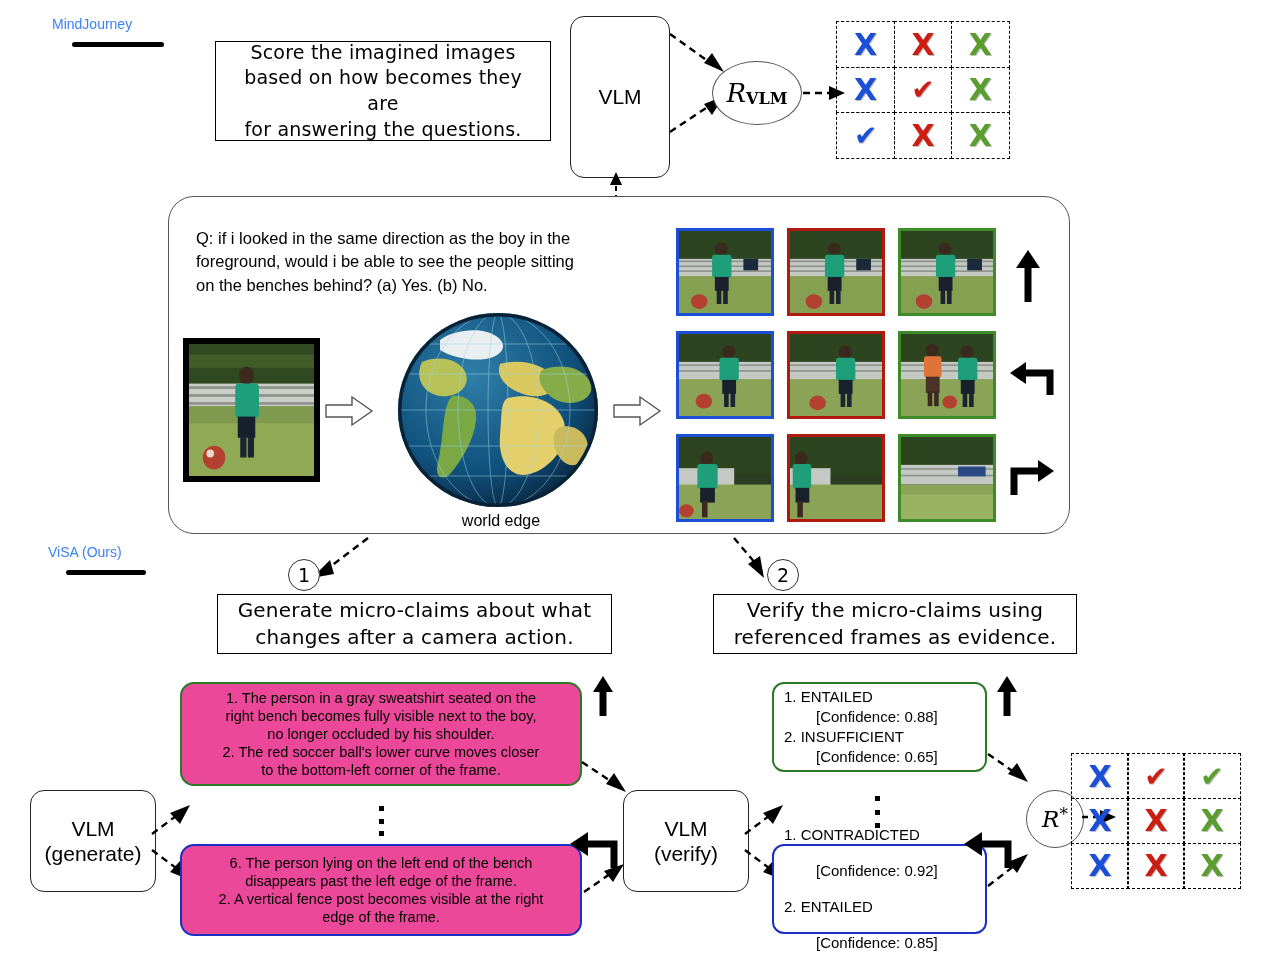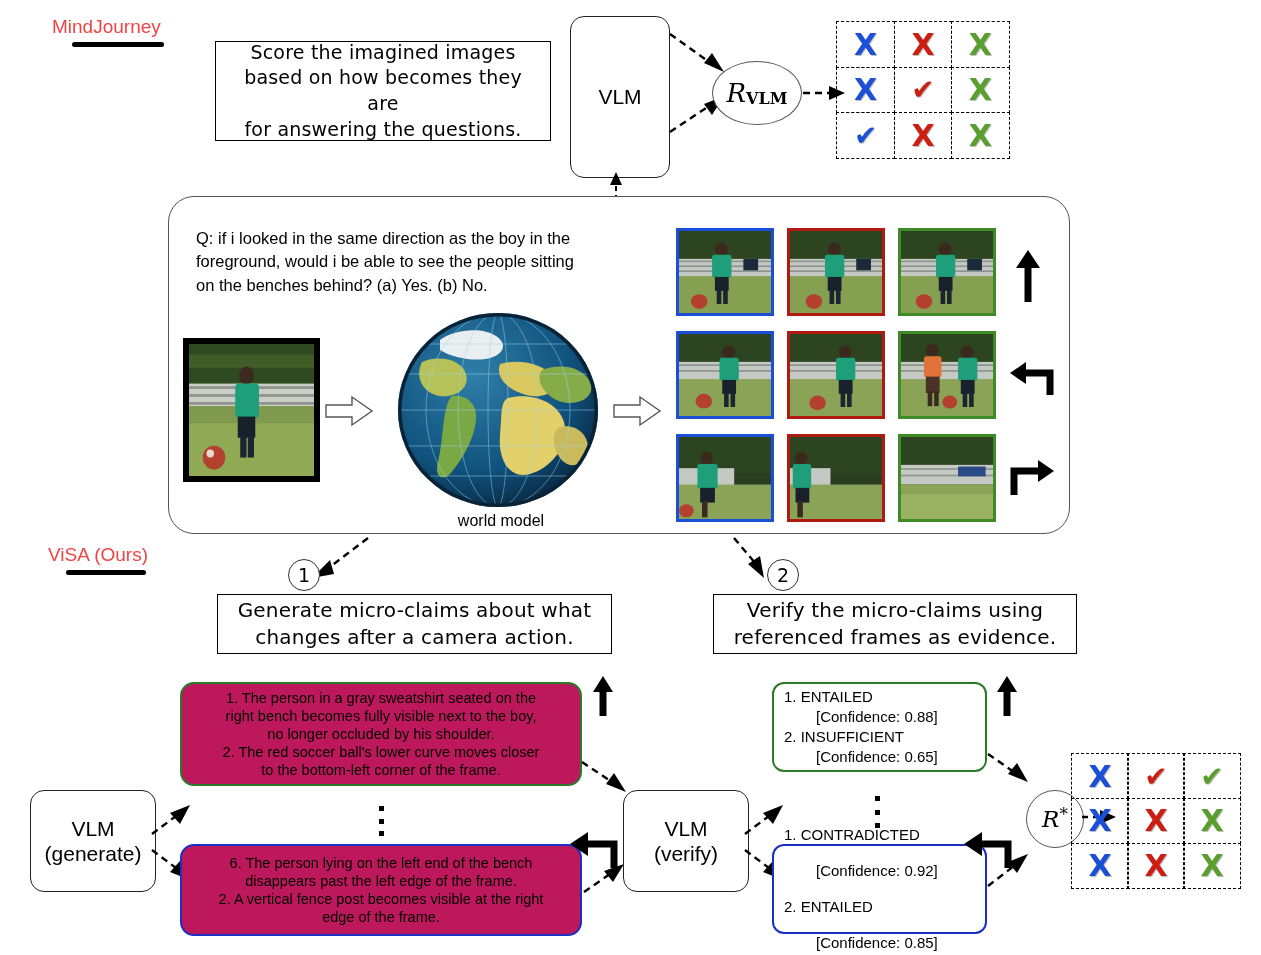--- a/index.html
+++ b/index.html
@@ -1,19 +1,19 @@
 <!DOCTYPE html>
 <html><head>
 <meta charset="utf-8">
 <style>
   html,body{margin:0;padding:0;background:#ffffff;}
   body{width:1261px;height:955px;position:relative;overflow:hidden;
        font-family:"Liberation Sans", sans-serif;color:#000;}
   .abs{position:absolute;}
-  .mono-title{font-family:"Liberation Sans",sans-serif;font-size:19px;color:#ef4444;}
+  .mono-title{font-family:"Liberation Sans",sans-serif;font-size:14px;color:#3b82f6;}
   .underline-thick{position:absolute;height:5px;background:#000;border-radius:3px;}
 
   
   .prompt-box{position:absolute;border:1.5px solid #000;background:#fff;
      font-family:"DejaVu Sans",sans-serif;font-size:19px;text-align:center;
      line-height:1.35;display:flex;align-items:center;justify-content:center;
      padding:6px 10px;box-sizing:border-box;letter-spacing:.2px;}
 
   
   .vlm-box{position:absolute;border:1.4px solid #222;border-radius:14px;background:#fff;
@@ -36,21 +36,21 @@
 
   
   .mark-grid{position:absolute;display:grid;grid-template-columns:repeat(3,1fr);
     grid-template-rows:repeat(3,1fr);}
   .mark-cell{border:1.6px dashed #000;margin:-0.8px;display:flex;align-items:center;
     justify-content:center;font-weight:bold;}
   .mk{font-size:30px;font-weight:bold;font-family:"DejaVu Sans",sans-serif;
       text-shadow:1px 1px 0 rgba(0,0,0,.25);}
 
   
-  .claim-box{position:absolute;border:2.4px solid #2a7a28;border-radius:14px;background:#be185d;
+  .claim-box{position:absolute;border:2.4px solid #2a7a28;border-radius:14px;background:#ec4899;
      font-size:14.5px;line-height:1.25;text-align:center;padding:6px 8px;box-sizing:border-box;
      display:flex;flex-direction:column;justify-content:center;}
   .claim-box.blue{border-color:#1a2fc4;}
   .claim-box .ln{display:block;}
 
   
   .verdict-box{position:absolute;border:2.4px solid #2a7a28;border-radius:12px;background:#fff;
      font-size:15px;line-height:1.35;padding:6px 8px 6px 10px;box-sizing:border-box;
      display:flex;flex-direction:column;justify-content:center;}
   .verdict-box.blue{border-color:#1a2fc4;}
@@ -204,21 +204,21 @@
         <line x1="6" y1="100" x2="206" y2="100"></line>
         <path d="M14 64 H198"></path>
           <path d="M14 136 H198"></path>
         <path d="M34 34 H178"></path>
           <path d="M34 166 H178"></path>
       </g>
       <ellipse cx="106" cy="100" rx="100" ry="97" fill="none" stroke="#0a2235" stroke-width="7"></ellipse>
     </g>
   </svg>
 </div>
-<div class="cap" style="left:446px;top:512px;width:110px;text-align:center;">world model</div>
+<div class="cap" style="left:446px;top:512px;width:110px;text-align:center;">world edge</div>
 
 <svg class="abs" style="left:614px;top:395px;width:52px;height:34px;">
   <polygon points="0,10 26,10 26,2 46,16 26,30 26,22 0,22" fill="#fff" stroke="#555" stroke-width="1.4"></polygon>
 </svg>
 
 <div class="tile b" style="left:676px;top:228px;width:98px;height:88px;">
     <div class="photo">
   <svg width="100%" height="100%" viewBox="0 0 100 100" preserveAspectRatio="none">
         <rect width="100" height="38" fill="#2d4420"></rect>
         <rect y="34" width="100" height="22" fill="#c4c9c3"></rect>

